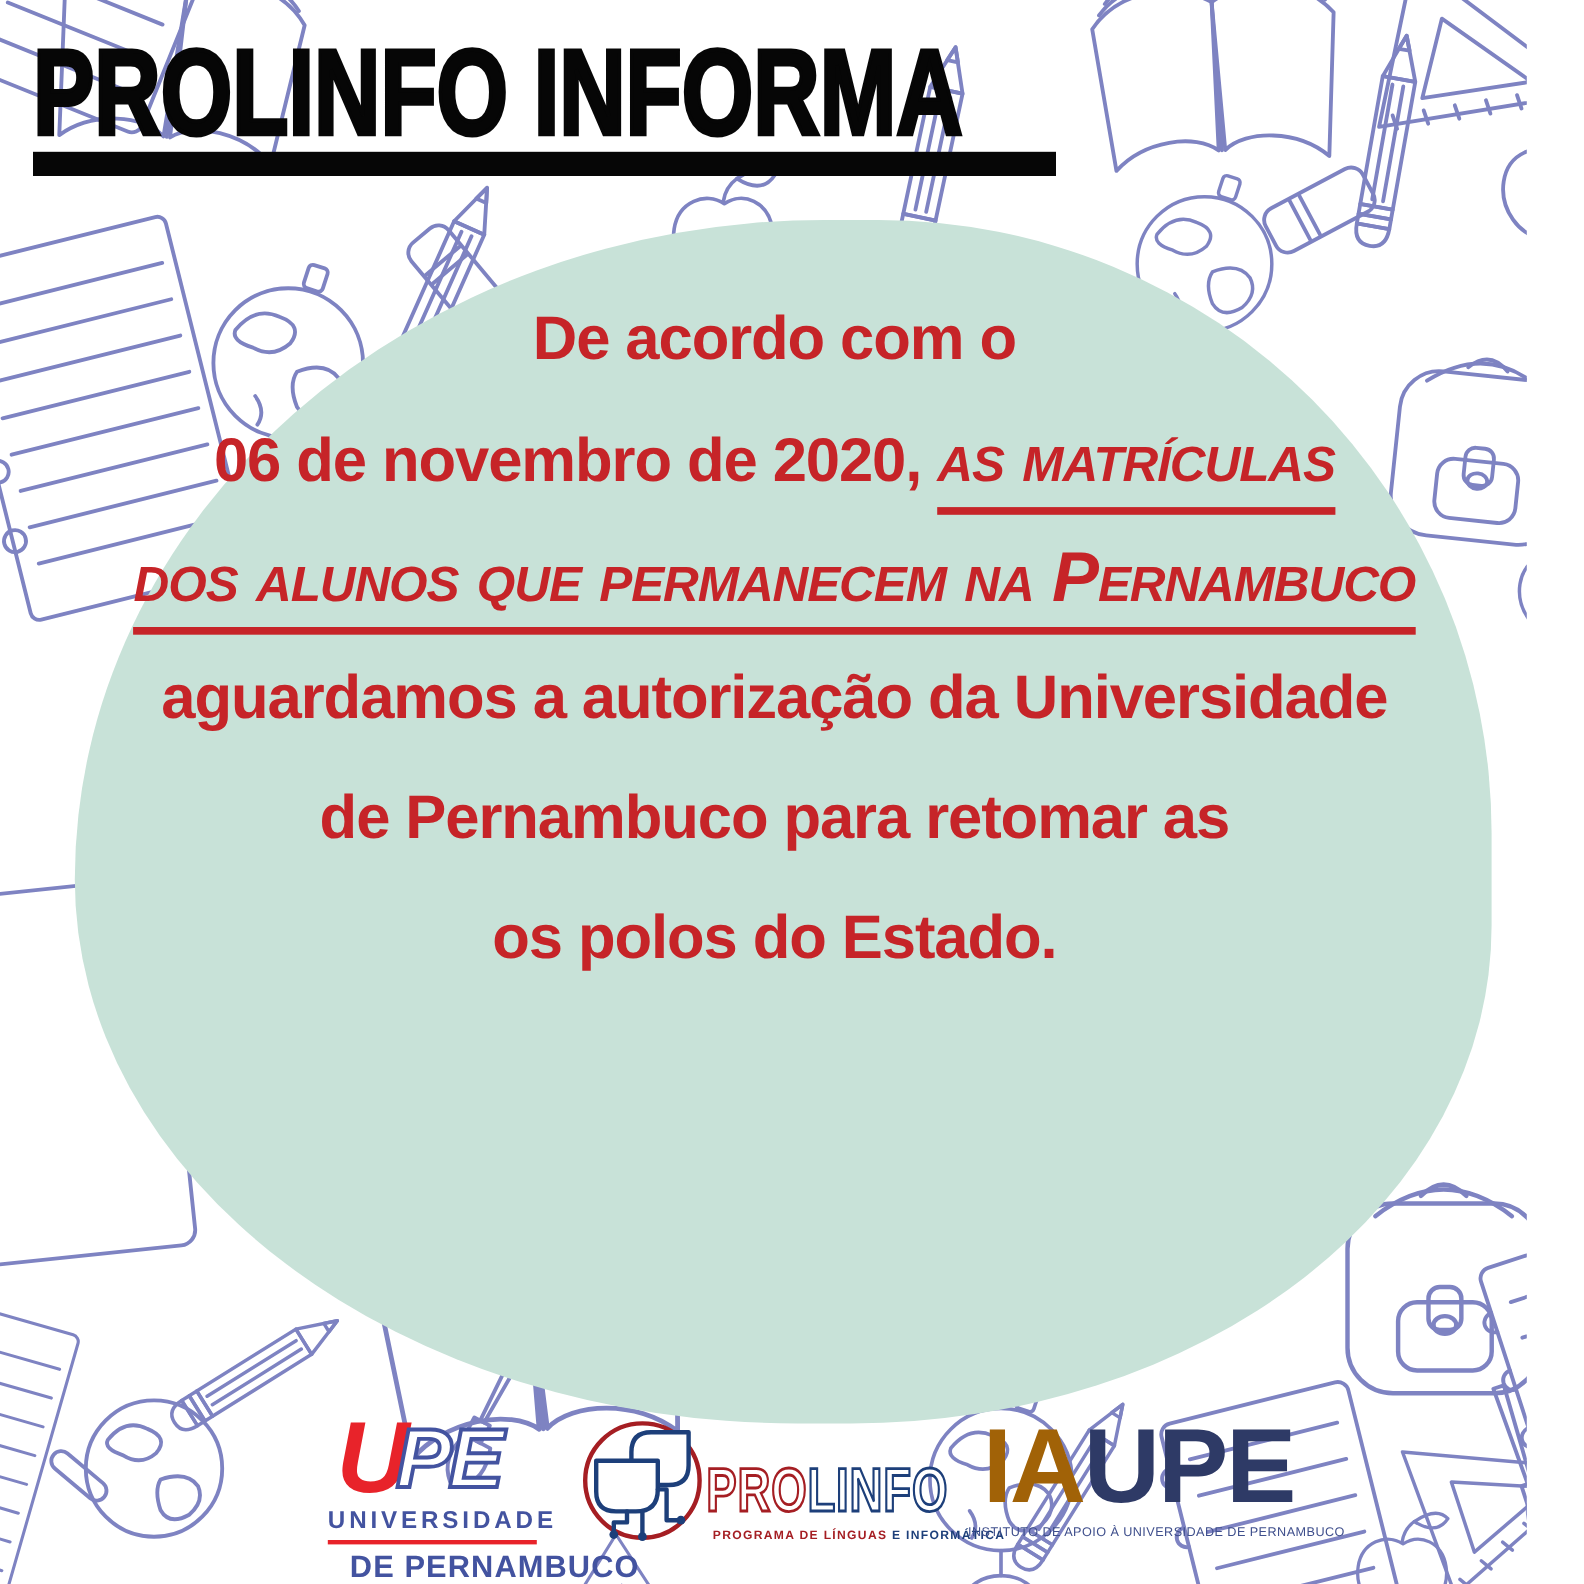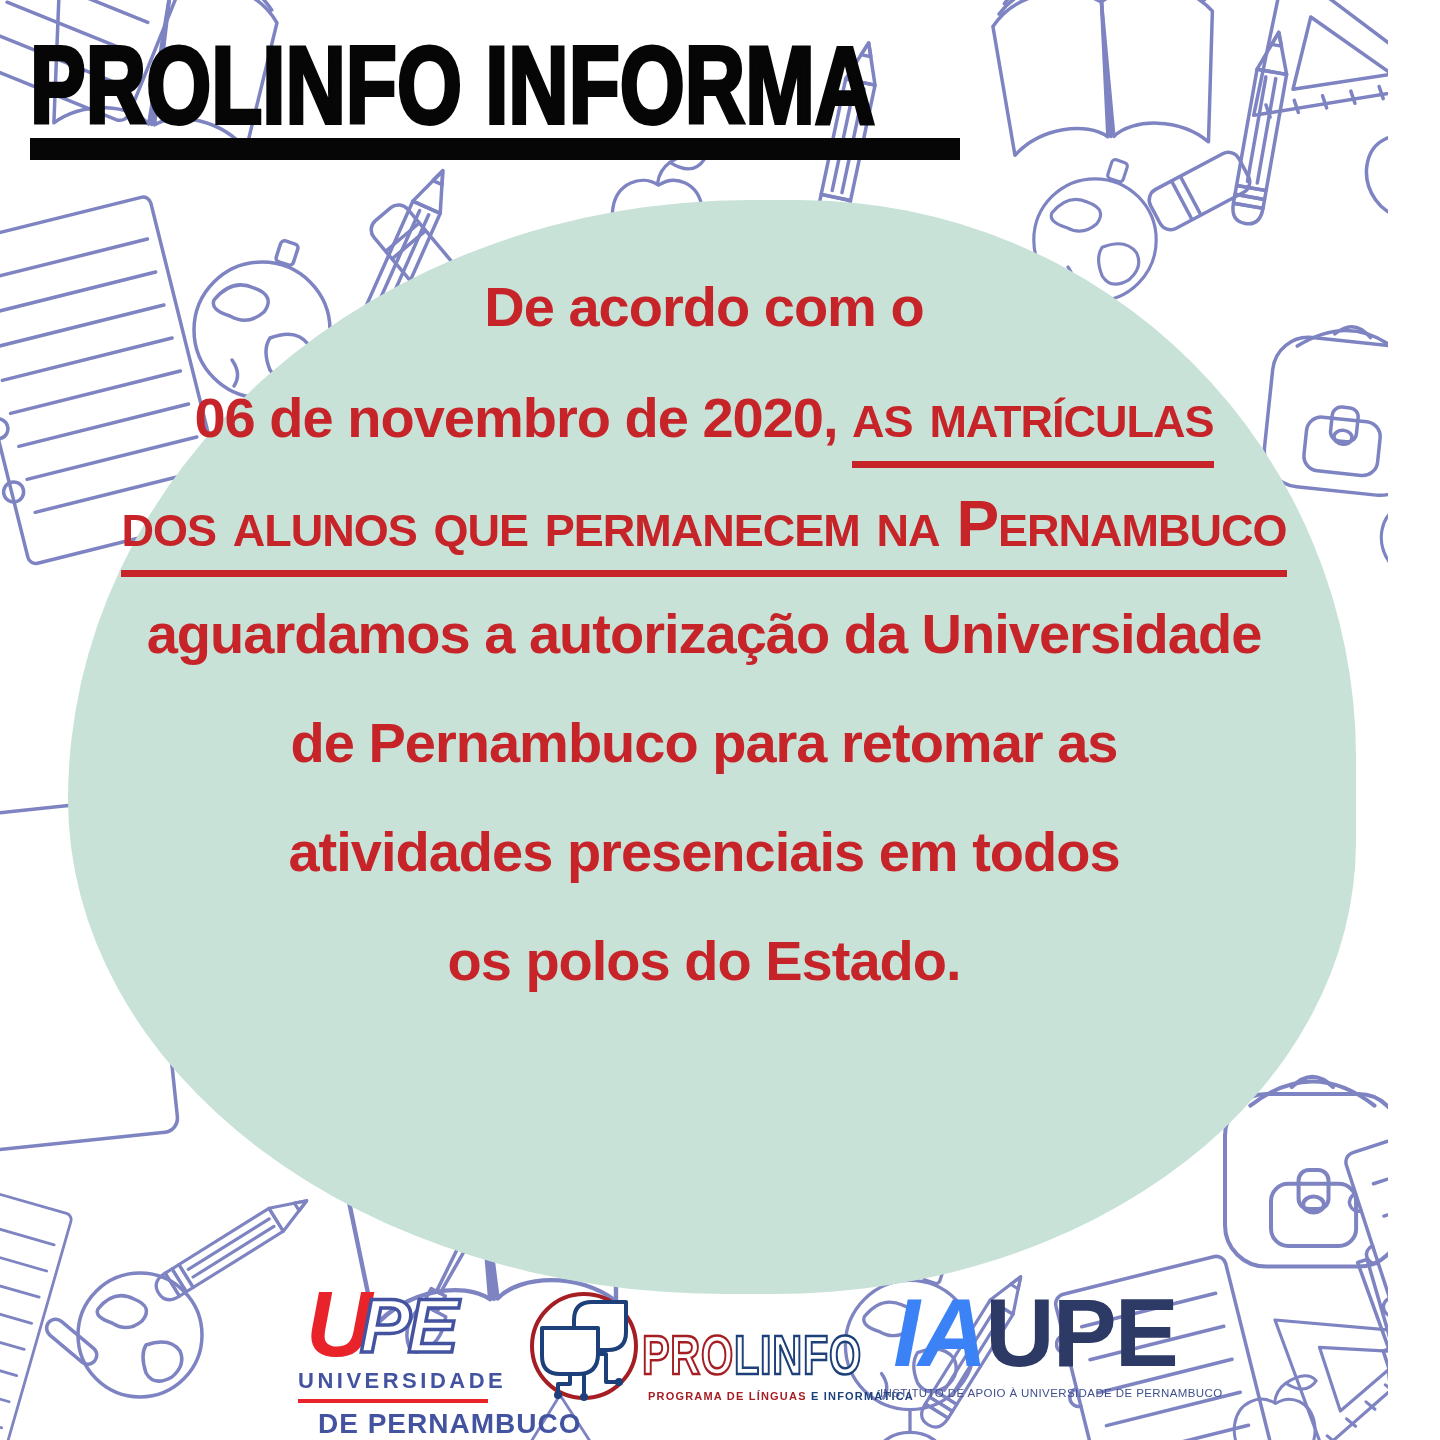--- a/index.html
+++ b/index.html
@@ -23,40 +23,40 @@
     transform:scaleX(0.76);transform-origin:left top;
   }
   .title-underline{position:absolute;left:0;top:108px;width:930px;height:22px;background:#060606;}
   
   .announcement{
     position:absolute;left:64px;top:252px;width:1280px;text-align:center;
     color:#c62428;font-weight:700;
   }
   .ann-line{height:109px;line-height:109px;font-size:56px;letter-spacing:-1px;white-space:nowrap;}
   .sc{font-variant:small-caps;font-size:64px;}
-  .ul{border-bottom:7px solid #c62428;padding-bottom:10px;}
+  .ul{border-bottom:7px solid #c62428;padding-bottom:10px;font-style:italic;}
   
   .upe-logo{position:absolute;left:298px;top:1286px;width:190px;text-align:center;}
   .upe-line1{
     font-size:22px;font-weight:700;color:#4353a0;letter-spacing:3.5px;
     border-bottom:4px solid #e8232a;padding-bottom:5px;white-space:nowrap;text-align:right;
   }
   .upe-line2{font-size:28px;font-weight:700;color:#4353a0;letter-spacing:1px;margin-top:5px;white-space:nowrap;margin-left:20px;}
   .prolinfo-logo{position:absolute;left:528px;top:1288px;width:330px;}
   .prolinfo-icon{position:absolute;left:0;top:0;}
   .prolinfo-word{position:absolute;left:112px;top:40px;}
   .prolinfo-tagline{
     position:absolute;left:120px;top:102px;width:240px;font-size:11px;font-weight:700;
     letter-spacing:1.2px;white-space:nowrap;
   }
   .tag-red{color:#a51e23;}
   .tag-navy{color:#1d3f7a;}
   .iaupe-logo{position:absolute;left:880px;top:1285px;width:310px;text-align:center;}
   .iaupe-word{font-size:96px;line-height:1.0;font-weight:700;letter-spacing:-2px;white-space:nowrap;}
-  .iaupe-ia{color:#3b82f6;font-style:italic;}
+  .iaupe-ia{color:#a16207;}
   .iaupe-upe{color:#2e3a66;}
   .iaupe-tagline{font-size:11.5px;color:#3f4f8c;letter-spacing:0.4px;margin-top:6px;white-space:nowrap;}
 </style>
 </head>
 <body>
 
 <div class="poster">
 
   <svg class="bg-doodles" viewBox="0 0 1440 1440" fill="none" stroke="#7e83c2" stroke-width="3.5" stroke-linecap="round" stroke-linejoin="round">
     <defs>
@@ -216,23 +216,20 @@
     <div class="ann-line">
       <span class="sc ul">dos alunos que permanecem na Pernambuco</span>
     </div>
     <div class="ann-line">
       <span>aguardamos a autorização da Universidade</span>
     </div>
     <div class="ann-line">
       <span>de Pernambuco para retomar as</span>
     </div>
     <div class="ann-line">
-      <span>atividades presenciais em todos</span>
-    </div>
-    <div class="ann-line">
       <span>os polos do Estado.</span>
     </div>
   </div>
 
   <div class="upe-logo">
     <svg width="190" height="78" viewBox="0 0 190 78">
       <text x="8" y="70" font-family="Liberation Sans, sans-serif" font-size="92" font-weight="700" font-style="italic" fill="#e8232a">U</text>
       <text x="62" y="66" font-family="Liberation Sans, sans-serif" font-size="76" font-weight="700" font-style="italic" fill="#ffffff" stroke="#4353a0" stroke-width="3.5" letter-spacing="-3">PE</text>
     </svg>
     <div class="upe-line1">UNIVERSIDADE</div>

